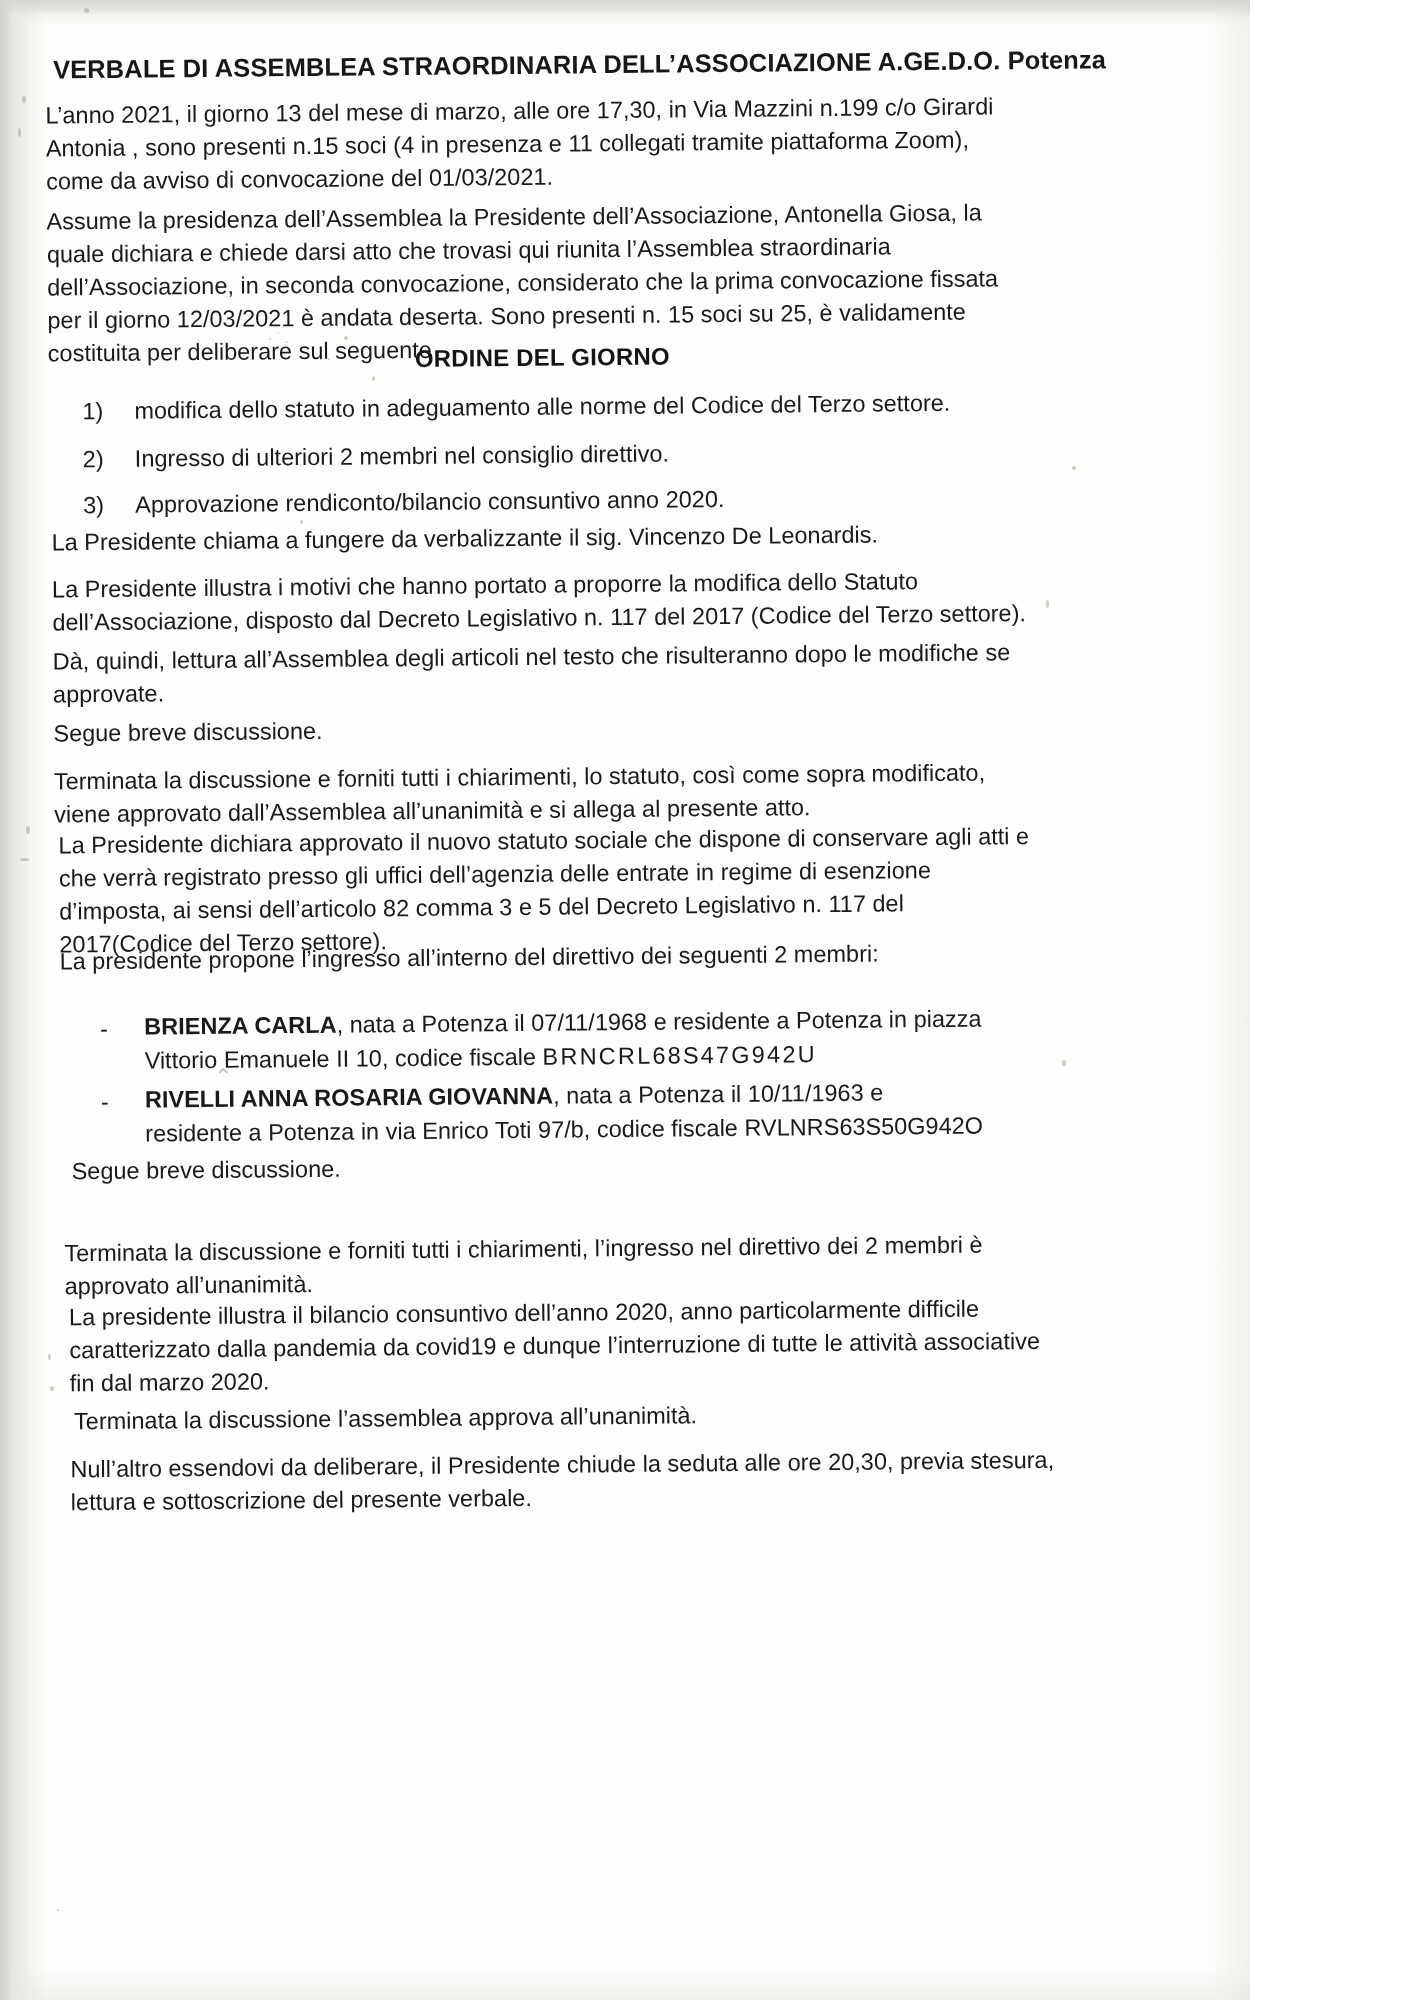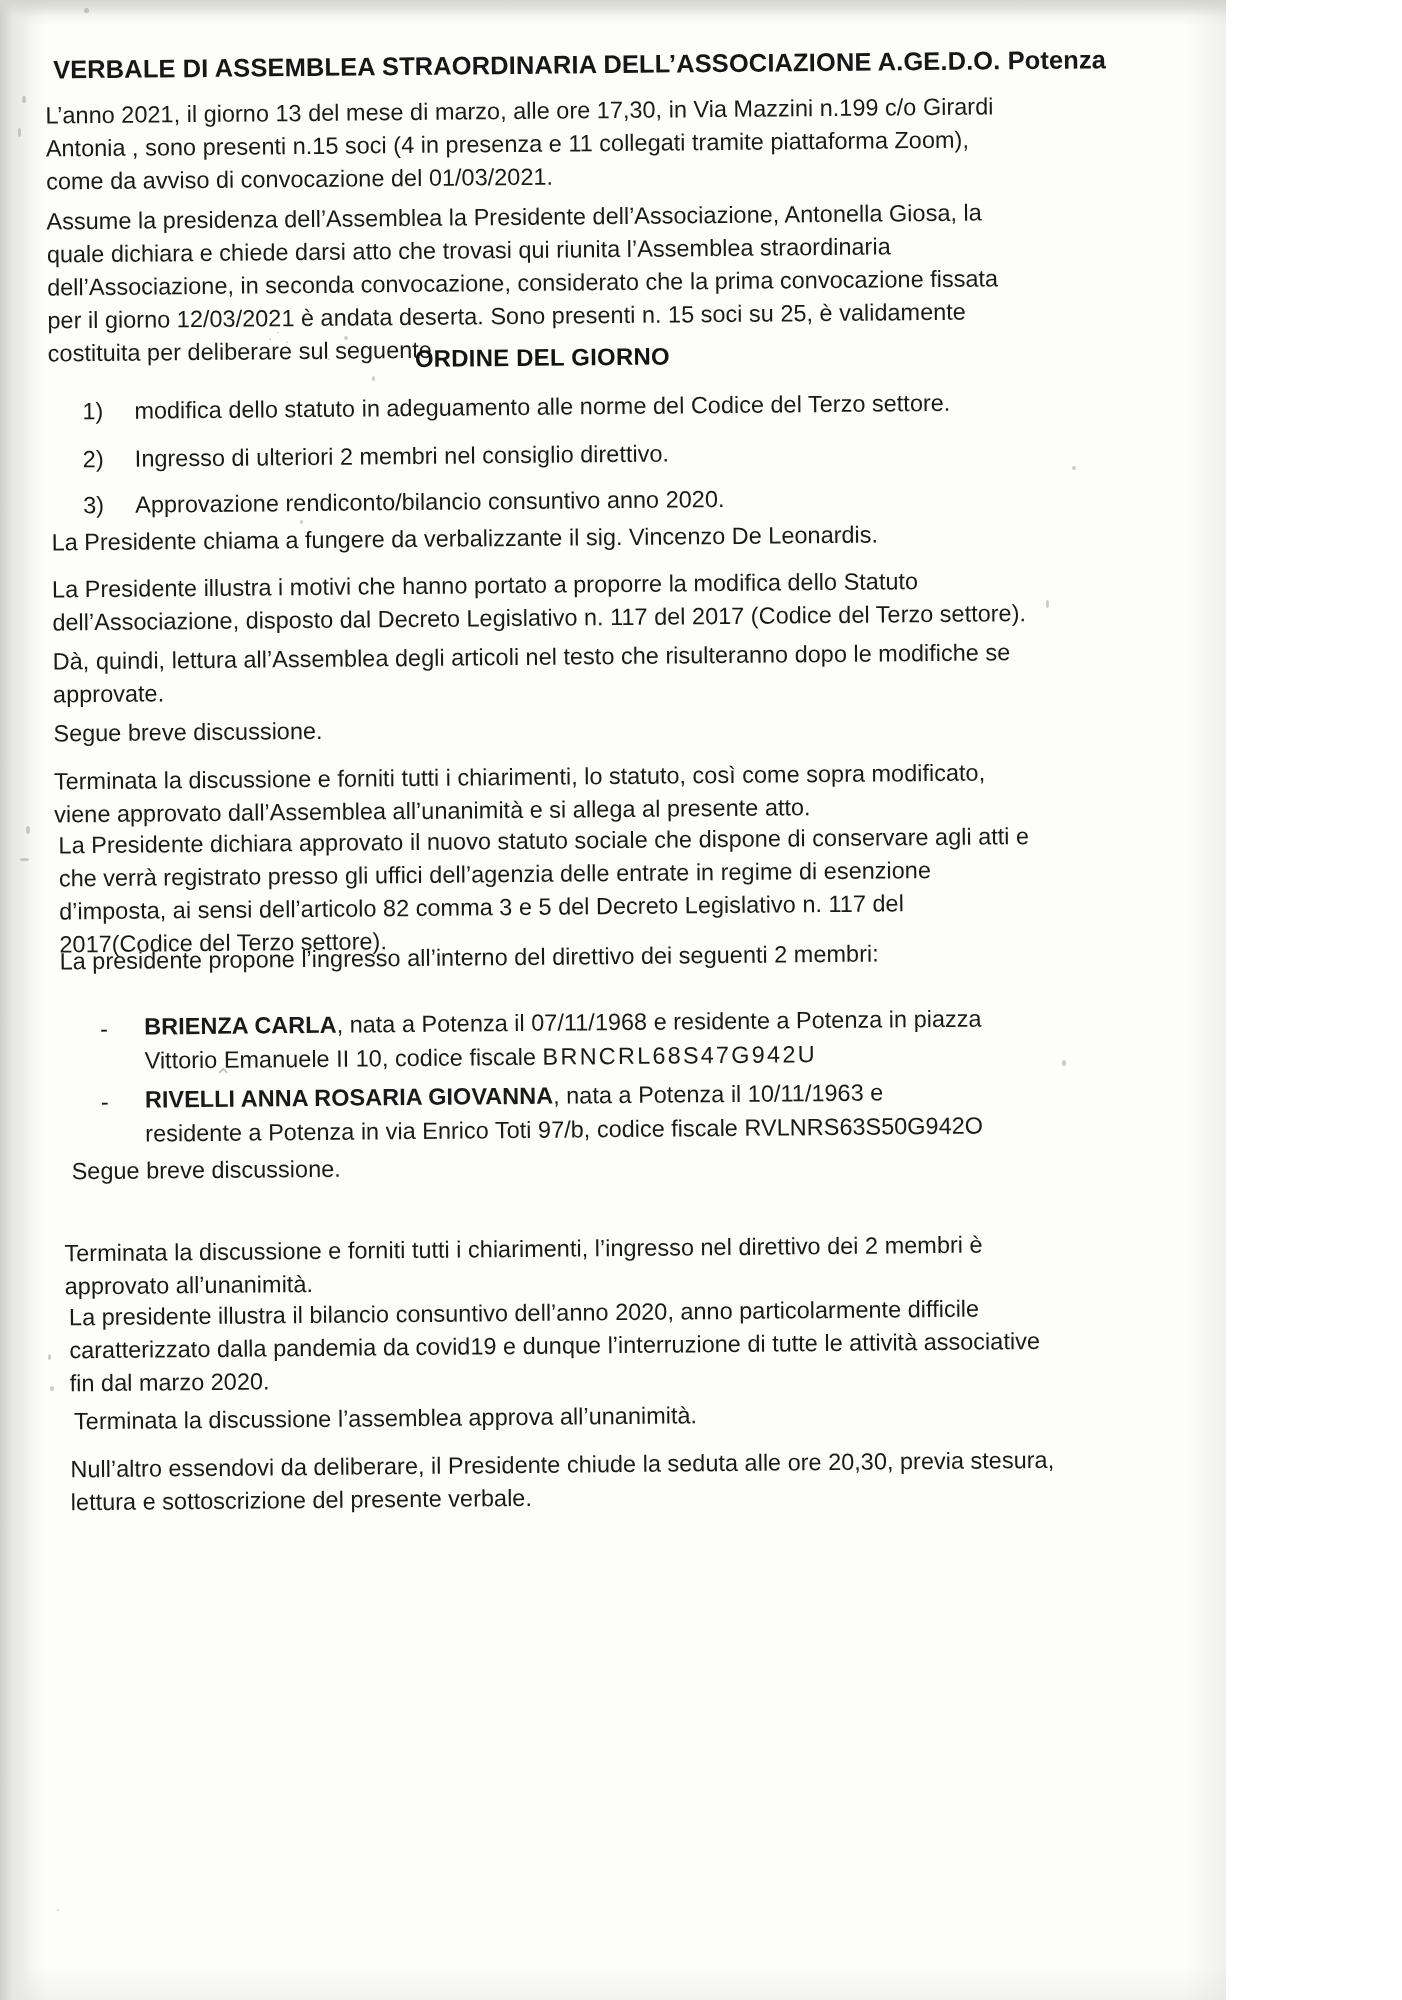--- a/index.html
+++ b/index.html
@@ -9,20 +9,21 @@
   }
   body {
     font-family: "Liberation Sans", sans-serif;
   }
   .page {
     position: relative;
     width: 1226px;
     height: 2000px;
     background: #fdfdfb;
     overflow: hidden;
+    padding-left: 24px;
   }
   
   .scan-tone {
     position: absolute;
     inset: 0;
     background:
       linear-gradient(to right, rgba(210,210,205,0.55) 0px, rgba(255,255,255,0) 46px),
       linear-gradient(to bottom, rgba(205,205,200,0.45) 0px, rgba(255,255,255,0) 26px),
       linear-gradient(to left, rgba(215,215,210,0.35) 0px, rgba(255,255,255,0) 40px),
       linear-gradient(to top, rgba(215,215,212,0.30) 0px, rgba(255,255,255,0) 34px);

